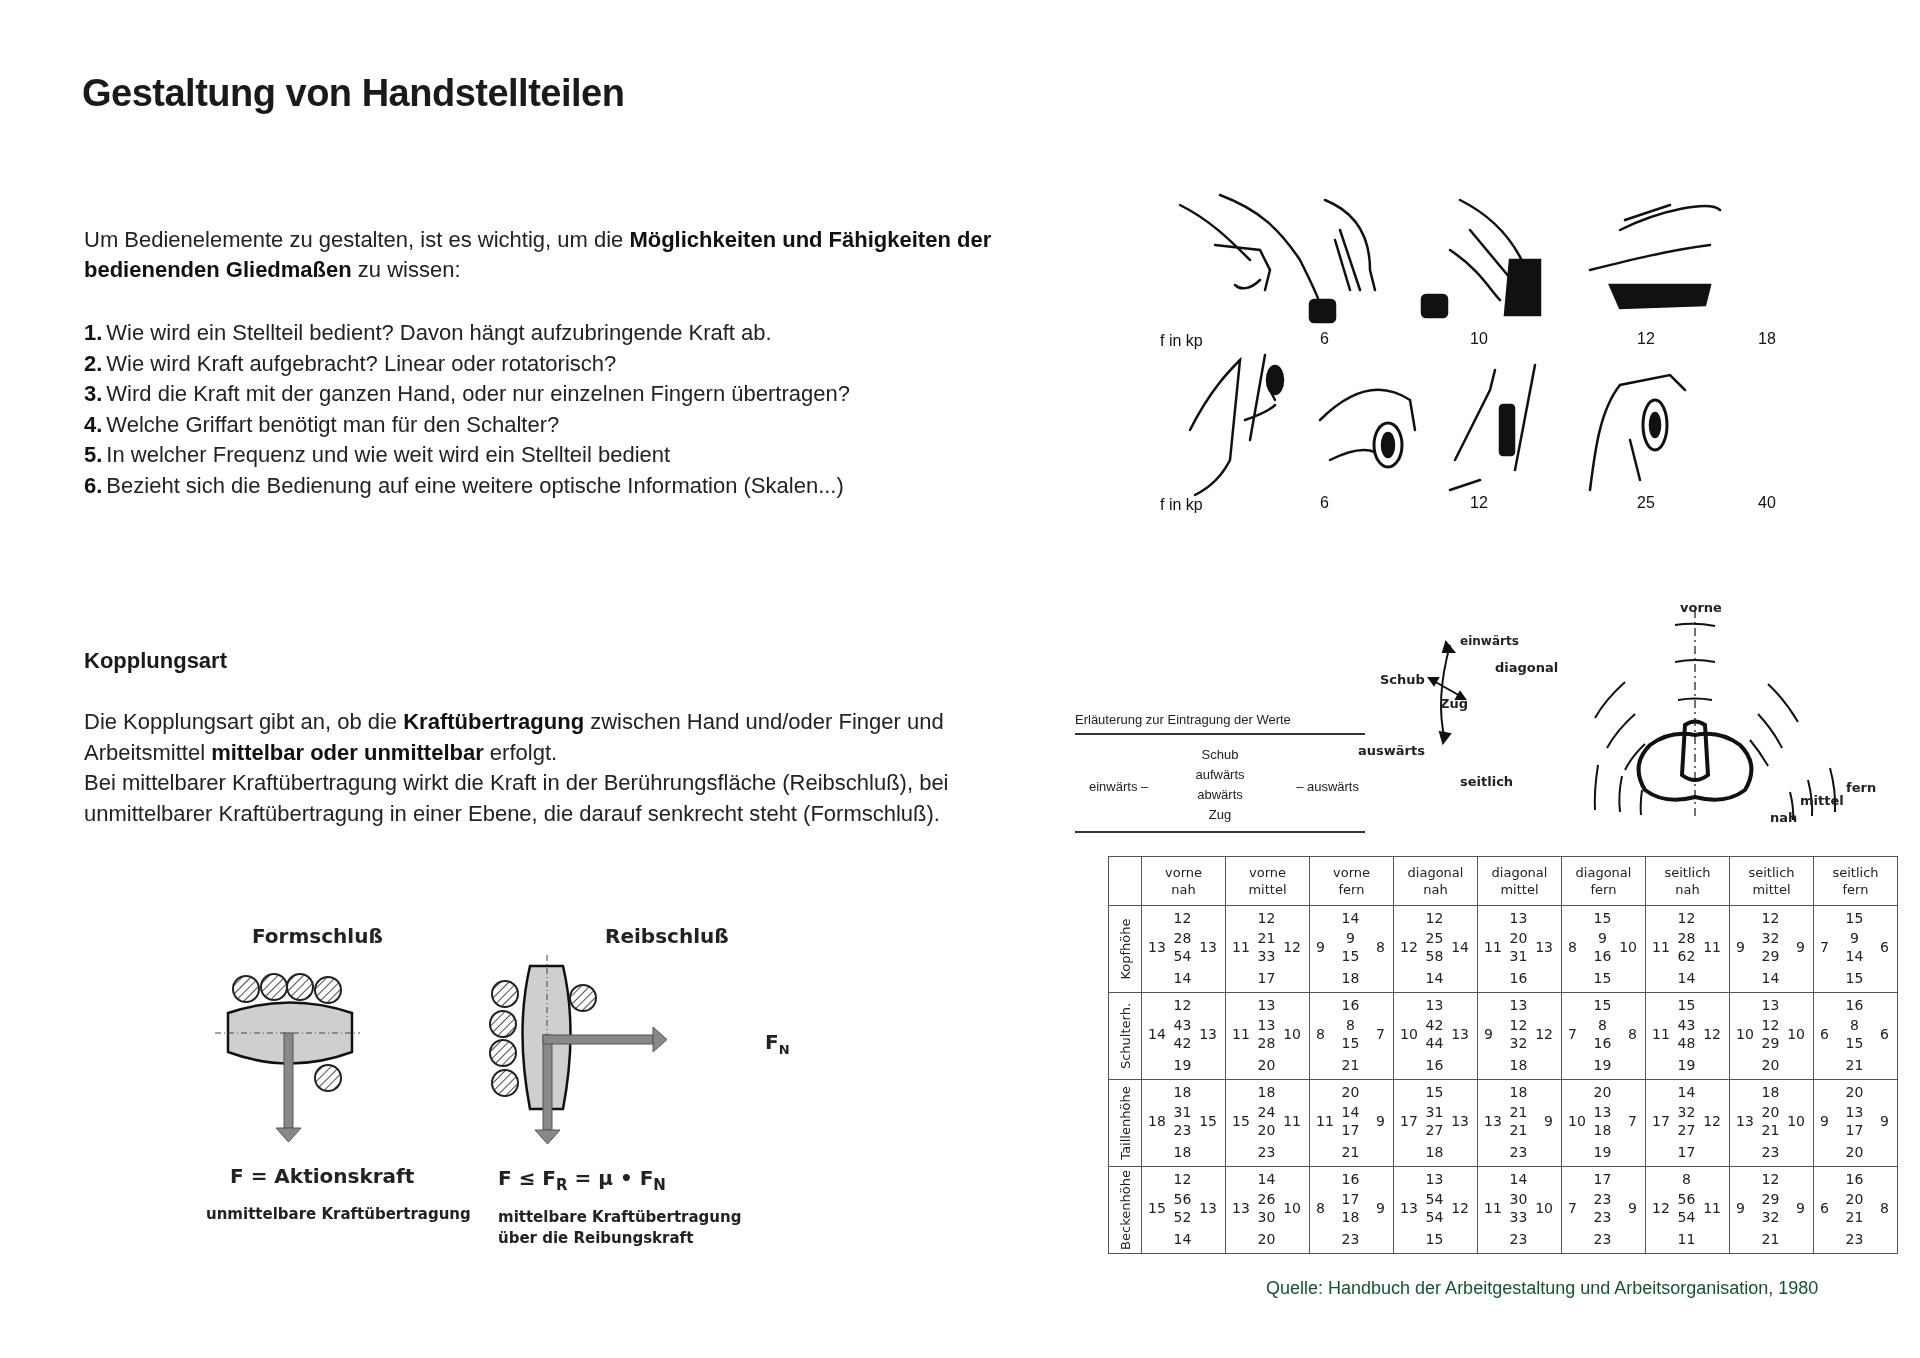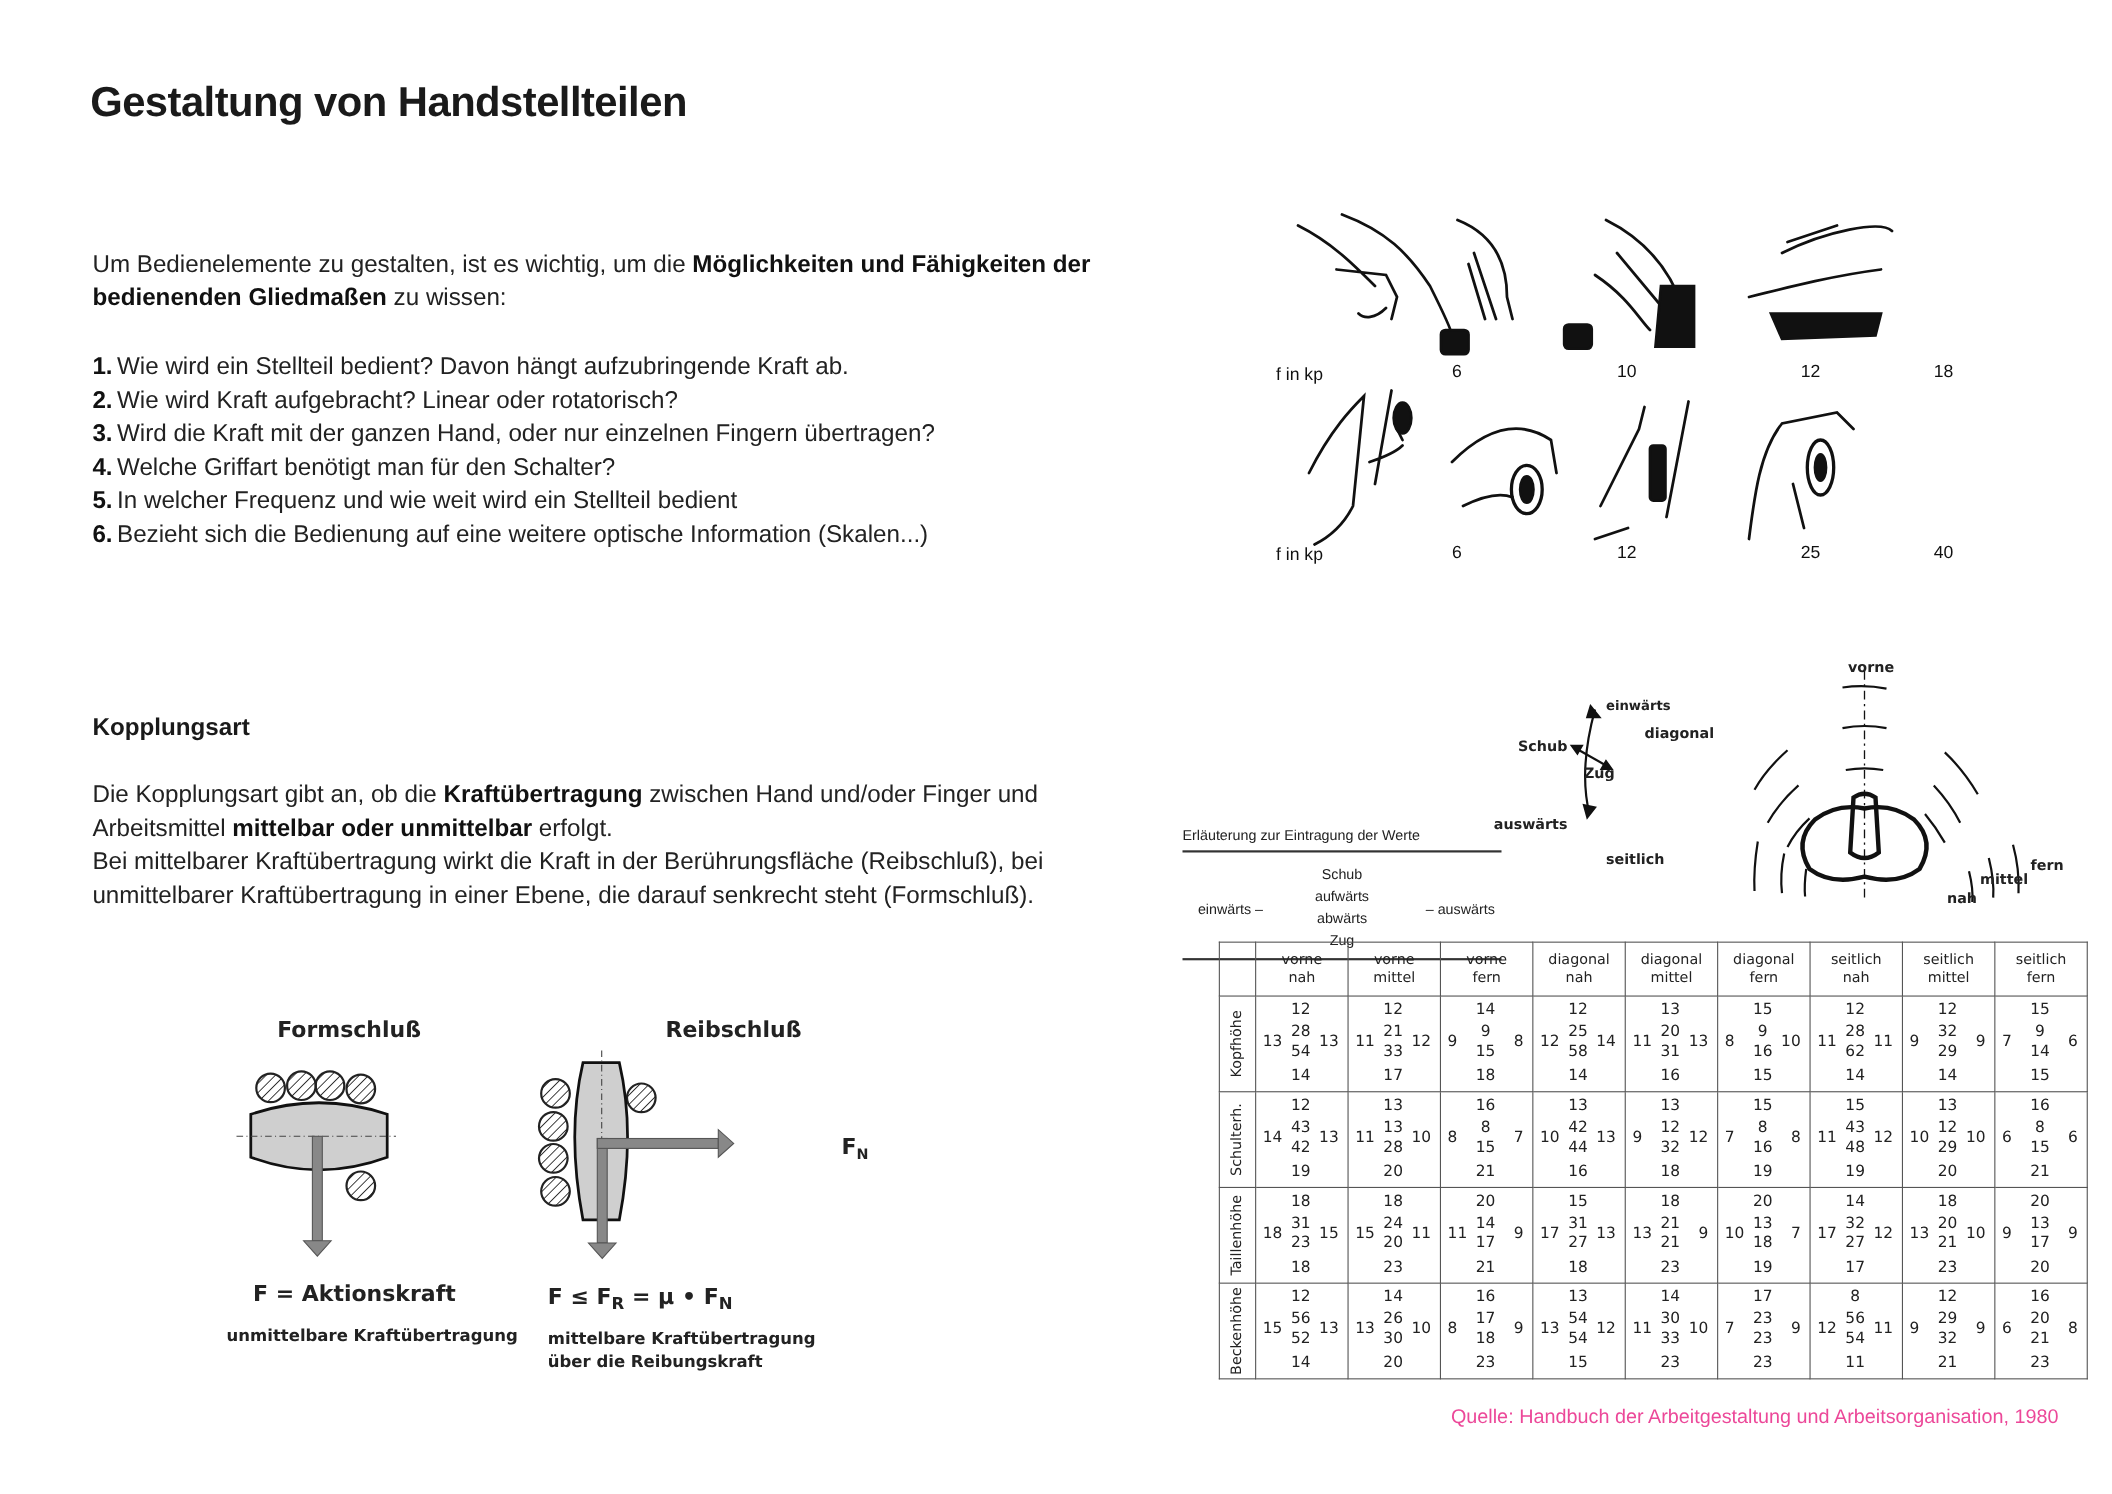--- a/index.html
+++ b/index.html
@@ -12,42 +12,42 @@
   .qlist { left:84px; top:318px; width:960px; font-size:22px; line-height:30.5px; color:#222; }
   .qlist div b { font-weight:bold; color:#111; margin-right:4px; }
   .sub { left:84px; top:648px; font-size:22px; font-weight:bold; color:#1a1a1a; }
   .kop { left:84px; top:707px; width:920px; font-size:22px; line-height:30.5px; color:#222; }
   .hands { left:1150px; top:190px; width:700px; height:340px; }
   .hand-label { font-family:Liberation Sans, sans-serif; font-size:16px; color:#111; position:absolute; }
   .diag-title { font-family:"DejaVu Sans", sans-serif; font-weight:bold; font-size:20px; color:#222; position:absolute; }
   .diag-eq { font-family:"DejaVu Sans", sans-serif; font-weight:bold; font-size:20px; color:#222; position:absolute; }
   .diag-cap { font-family:"DejaVu Sans", sans-serif; font-weight:bold; font-size:15px; color:#222; position:absolute; line-height:20px; }
   .legend { left:1075px; top:712px; width:290px; }
-  .legend-title { font-size:13px; color:#222; padding-bottom:6px; border-bottom:2px solid #333;margin-top:40px; }
+  .legend-title { font-size:13px; color:#222; padding-bottom:6px; border-bottom:2px solid #333; }
   .legend-body { position:relative; height:96px; border-bottom:2px solid #333; font-size:13px; color:#222; }
   .legend-center { position:absolute; left:90px; width:110px; top:10px; text-align:center; line-height:20px; }
   .legend-left { position:absolute; left:14px; top:44px; }
   .legend-right { position:absolute; right:6px; top:44px; }
   .schema-label { position:absolute; font-size:12px; font-weight:bold; color:#222; font-family:"DejaVu Sans", sans-serif; }
   table.data { position:absolute; left:1108px; top:856px; border-collapse:collapse; font-family:"DejaVu Sans", sans-serif; color:#222; }
   table.data td, table.data th { border:1.5px solid #555; }
   table.data th { font-weight:normal; font-size:13px; line-height:17px; height:46px; width:81px; text-align:center; }
   table.data th.corner { width:30px; }
   table.data td.rowlab { width:30px; position:relative; padding:0; }
   table.data td.rowlab span { position:absolute; left:50%; top:50%; transform:translate(-50%,-50%) rotate(-90deg); white-space:nowrap; font-size:13px; }
   table.data td.cell { height:86px; padding:0; }
   .cellbox { position:relative; width:81px; height:86px; font-size:14px; }
   .cellbox span { position:absolute; }
   .c-top { left:0; right:0; top:4px; text-align:center; }
   .c-mt { left:0; right:0; top:24px; text-align:center; }
   .c-mb { left:0; right:0; top:42px; text-align:center; }
   .c-bot { left:0; right:0; top:64px; text-align:center; }
   .c-l { left:6px; top:33px; }
   .c-r { right:6px; top:33px; }
-  .source { left:1319px; top:1278px; font-size:18px; color:#ec4899; }
+  .source { left:1266px; top:1278px; font-size:18px; color:#14532d; }
 </style>
 </head>
 <body>
 
 <div class="abs title">Gestaltung von Handstellteilen</div>
 
 <div class="abs intro">
   <span>Um Bedienelemente zu gestalten, ist es wichtig, um die </span><b>Möglichkeiten und Fähigkeiten der bedienenden Gliedmaßen</b><span> zu wissen:</span>
 </div>
 

